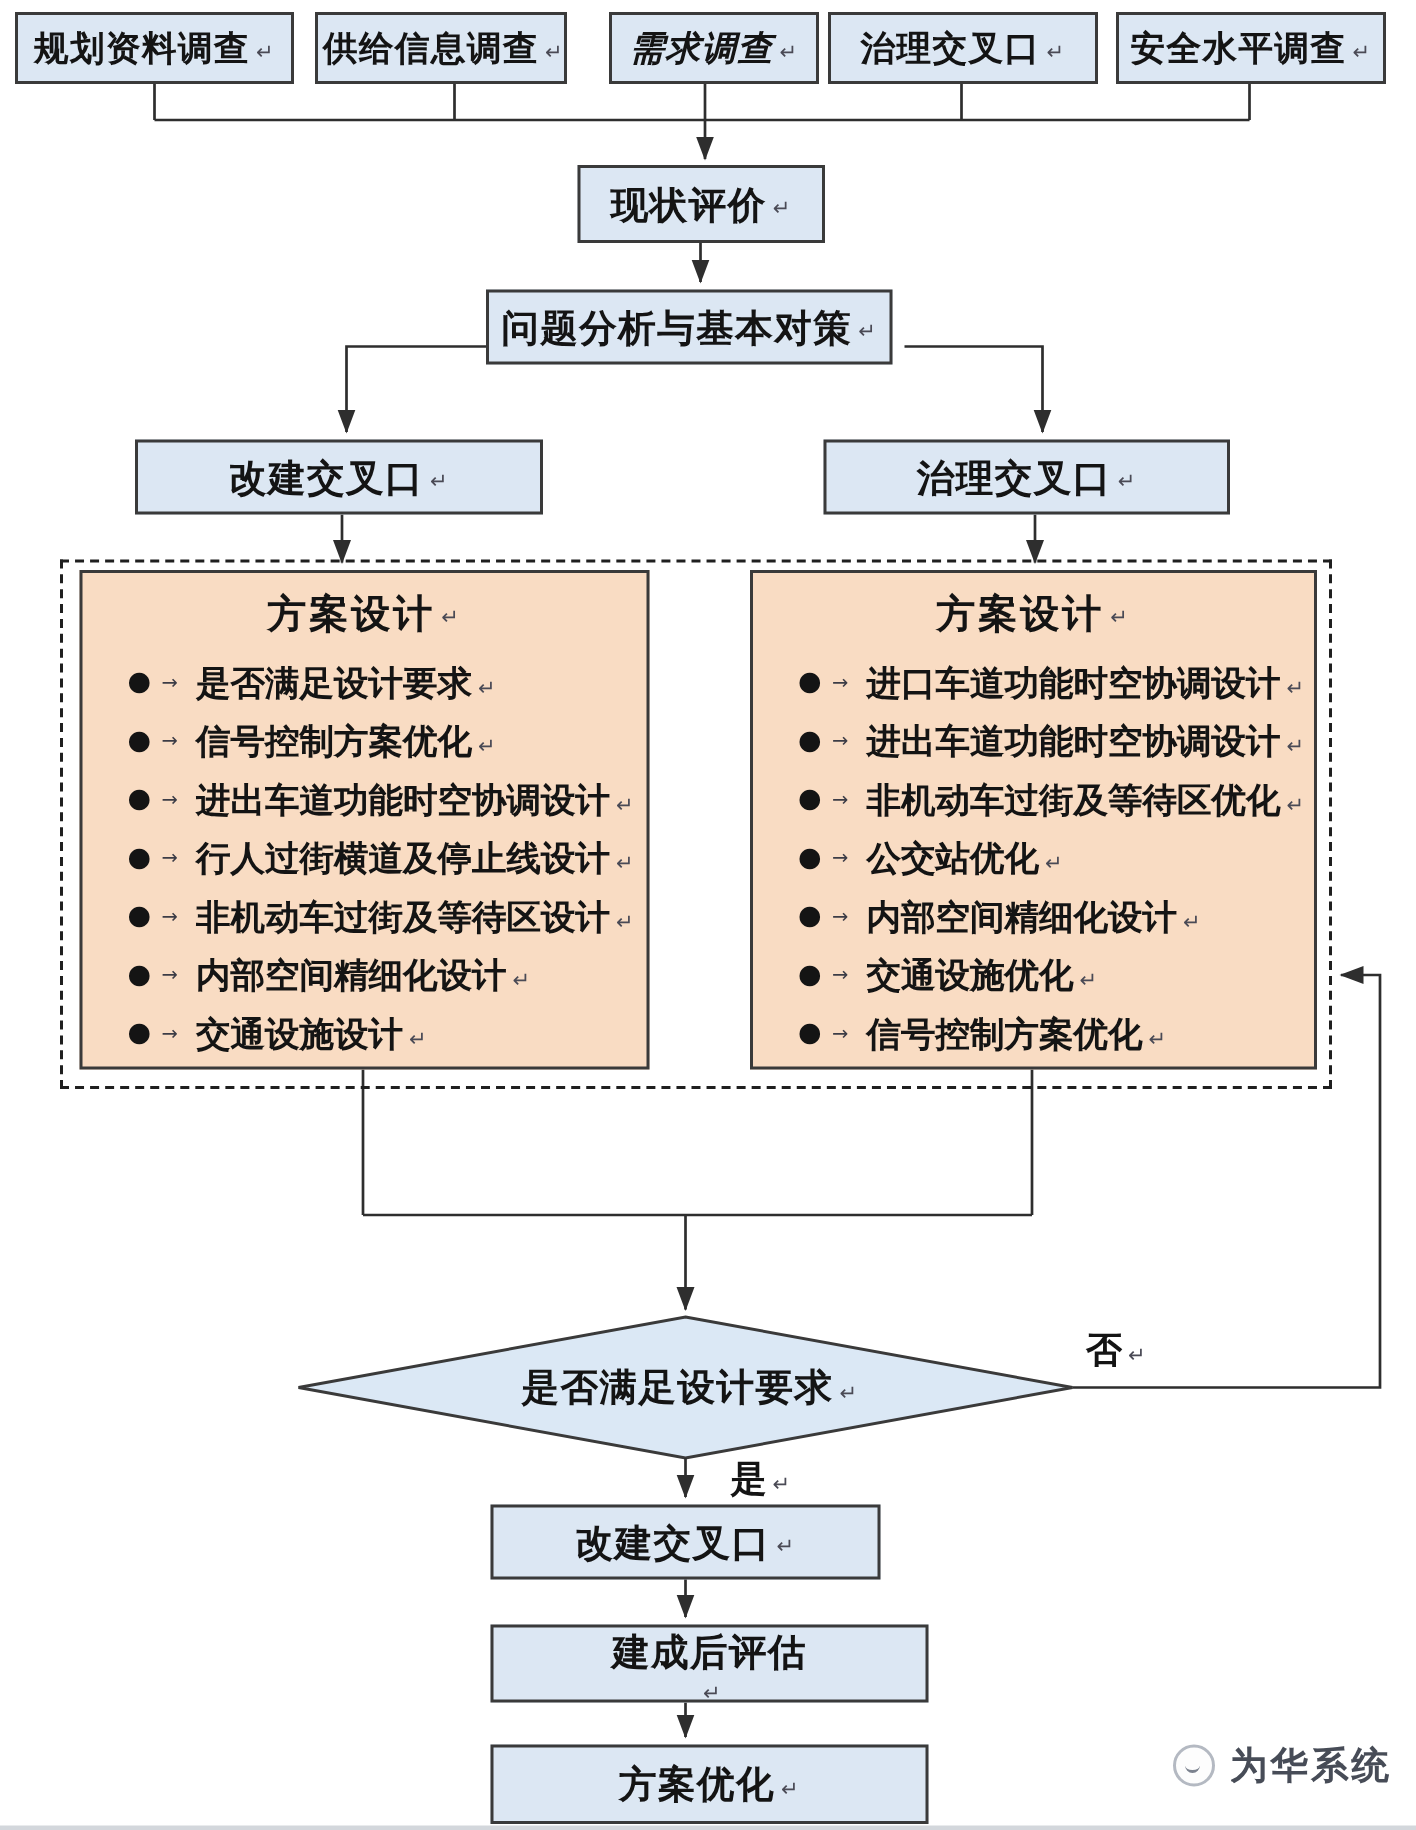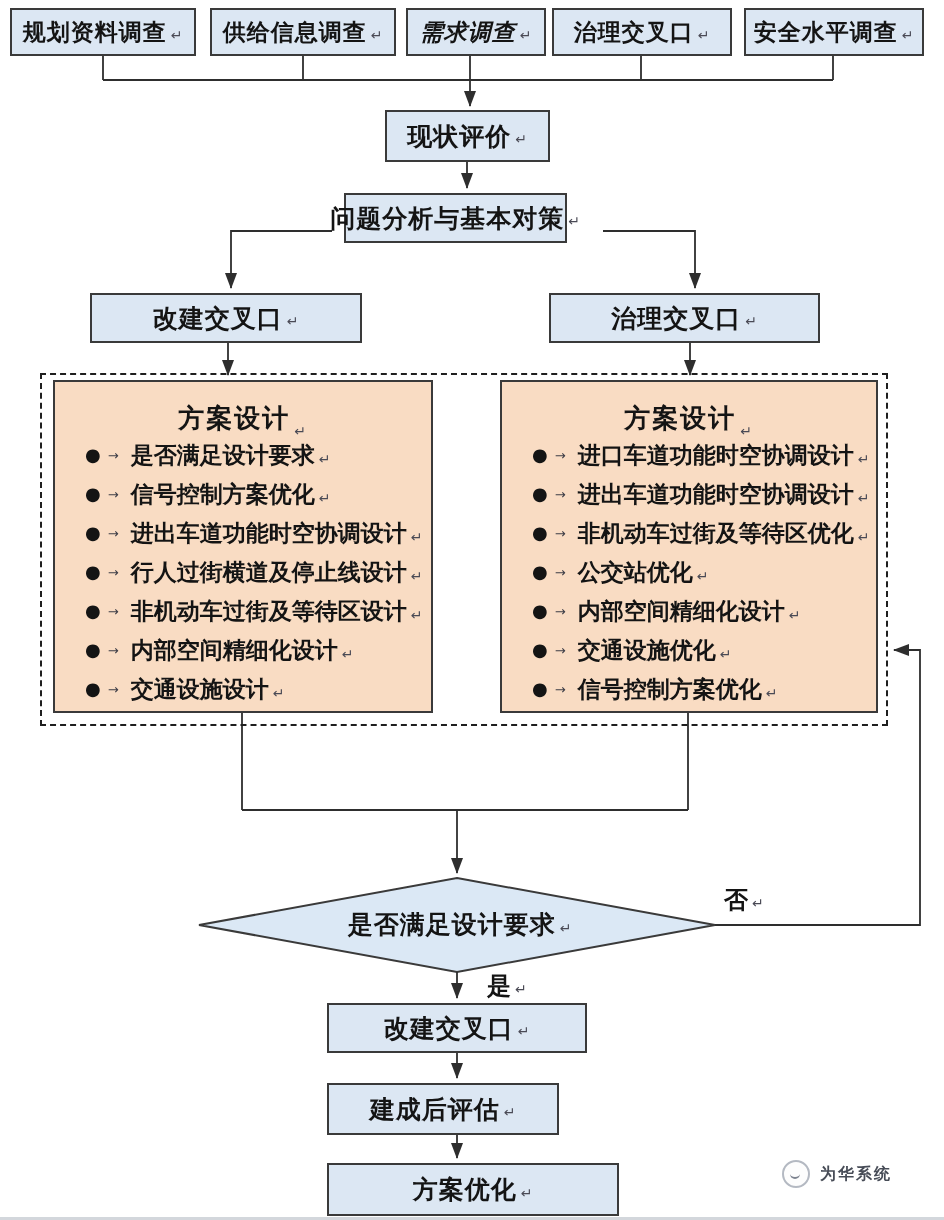--- a/index.html
+++ b/index.html
@@ -22,21 +22,21 @@
   .pm{font-size:14px;color:#4a4a55;margin-left:4px;font-weight:400;transform:translateY(3px);}
   .dashed-container{
     position:absolute;box-sizing:border-box;border:2px dashed #1f1f1f;background:transparent;
   }
   .design-box{
     position:absolute;box-sizing:border-box;
     background:var(--design-fill,#f9dcc3);
     border:2px solid var(--border,#3a3a3a);
   }
   .design-title{
-    height:54px;display:flex;align-items:flex-end;justify-content:center;
+    height:54px;display:flex;align-items:center;justify-content:center;
     font-size:26px;font-weight:700;letter-spacing:2px;
   }
   .design-box ul{margin:0;padding:0 4px 0 30px;list-style:none;}
   .design-box li{height:39px;display:flex;align-items:center;font-size:23px;font-weight:700;white-space:nowrap;}
   .blt{font-size:18px;margin-right:7px;transform:translateY(-1px);}
   .tab{font-size:13px;color:#3c3c46;margin-right:12px;font-weight:400;}
   .diamond-label{
     position:absolute;left:302px;top:908px;width:316px;text-align:center;
     font-size:25px;font-weight:700;letter-spacing:1px;white-space:nowrap;
   }
@@ -46,21 +46,21 @@
     opacity:.88;
   }
   .logo-circle{
     width:28px;height:28px;border-radius:50%;border:2px solid #aab0ba;box-sizing:border-box;
     position:relative;background:#fdfdfd;
   }
   .logo-circle::after{
     content:"";position:absolute;left:6px;top:9px;width:10px;height:6px;
     border-bottom:2px solid #6b7280;border-radius:0 0 8px 8px;
   }
-  .wm-text{font-size:16px;font-weight:700;color:#2e3440;letter-spacing:2px;white-space:nowrap;}
+  .wm-text{font-size:25px;font-weight:700;color:#2e3440;letter-spacing:2px;white-space:nowrap;}
   .bottom-strip{position:absolute;left:0;bottom:0;width:100%;height:3px;background:#d3d7dc;}
 </style>
 </head>
 <body>
 
 <div class="canvas">
 
   <svg class="connectors" viewBox="0 0 944 1220">
     <defs>
       <marker id="arrow" markerWidth="18" markerHeight="14" refX="15" refY="6" orient="auto" markerUnits="userSpaceOnUse">
@@ -80,42 +80,42 @@
     <path d="M715 925 H920 V650 H894" marker-end="url(#arrow)"></path>
     <path d="M457 972 V998" marker-end="url(#arrow)"></path>
     <path d="M457 1052 V1078" marker-end="url(#arrow)"></path>
     <path d="M457 1135 V1158" marker-end="url(#arrow)"></path>
   </svg>
 
   <div class="node" style="left:10px;top:8px;width:186px;height:48px;">
     <span>规划资料调查</span>
       <span class="pm">↵</span>
   </div>
-  <div class="node" style="left:210px;top:8px;width:186px;height:48px;">
+  <div class="node" style="left:210px;top:8px;width:168px;height:48px;justify-content:flex-end;">
     <span>供给信息调查</span>
       <span class="pm">↵</span>
   </div>
   <div class="node" style="left:406px;top:8px;width:140px;height:48px;font-style:italic;">
     <span>需求调查</span>
       <span class="pm">↵</span>
   </div>
   <div class="node" style="left:552px;top:8px;width:180px;height:48px;">
     <span>治理交叉口</span>
       <span class="pm">↵</span>
   </div>
   <div class="node" style="left:744px;top:8px;width:180px;height:48px;">
     <span>安全水平调查</span>
       <span class="pm">↵</span>
   </div>
 
   <div class="node mid" style="left:385px;top:110px;width:165px;height:52px;">
     <span>现状评价</span>
       <span class="pm">↵</span>
   </div>
-  <div class="node mid" style="left:344px;top:193px;width:223px;height:50px;">
+  <div class="node mid" style="left:324px;top:193px;width:271px;height:50px;">
     <span>问题分析与基本对策</span>
       <span class="pm">↵</span>
   </div>
   <div class="node mid" style="left:90px;top:293px;width:272px;height:50px;">
     <span>改建交叉口</span>
       <span class="pm">↵</span>
   </div>
   <div class="node mid" style="left:549px;top:293px;width:271px;height:50px;">
     <span>治理交叉口</span>
       <span class="pm">↵</span>
@@ -232,21 +232,21 @@
     <span>否</span><span class="pm">↵</span>
   </div>
   <div class="branch-label" style="left:487px;top:970px;">
     <span>是</span><span class="pm">↵</span>
   </div>
 
   <div class="node mid" style="left:327px;top:1003px;width:260px;height:50px;">
     <span>改建交叉口</span>
       <span class="pm">↵</span>
   </div>
-  <div class="node mid" style="left:327px;top:1083px;width:232px;height:52px;">
+  <div class="node mid" style="left:327px;top:1083px;width:292px;height:52px;flex-direction:column;">
     <span>建成后评估</span>
       <span class="pm">↵</span>
   </div>
   <div class="node mid" style="left:327px;top:1163px;width:292px;height:53px;">
     <span>方案优化</span>
       <span class="pm">↵</span>
   </div>
 
   <div class="watermark">
     <span class="logo-circle"></span>

